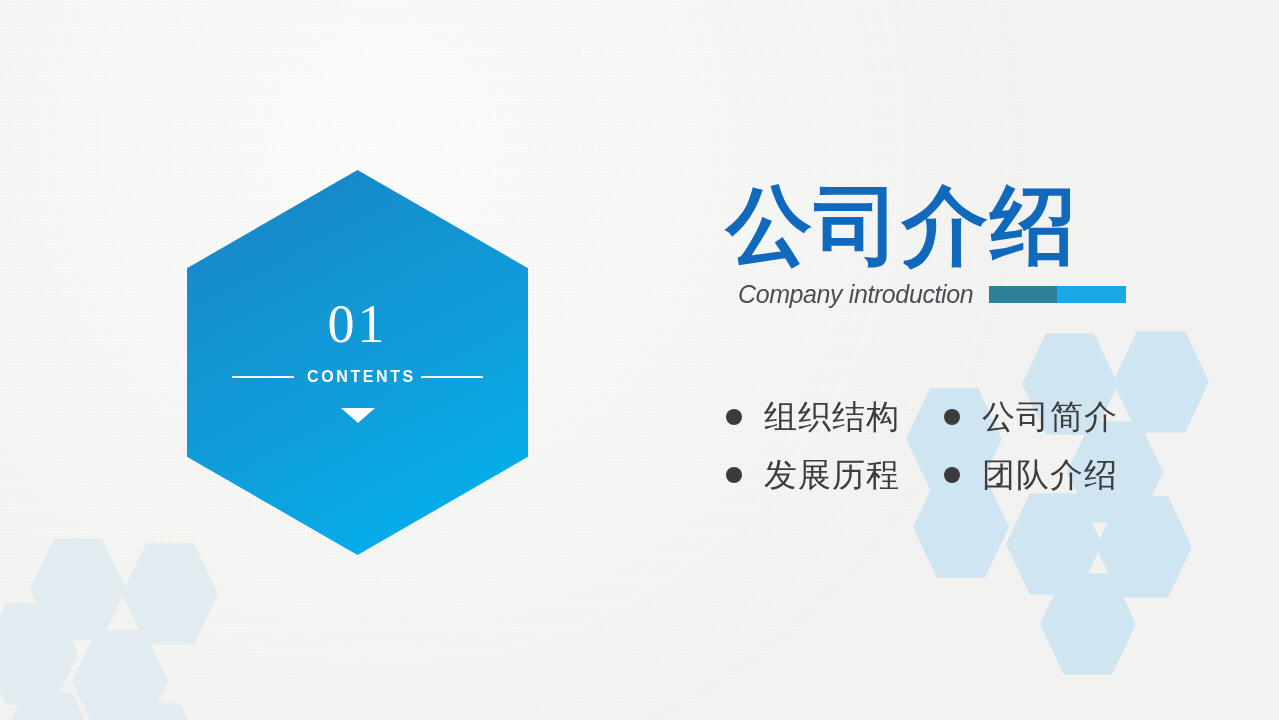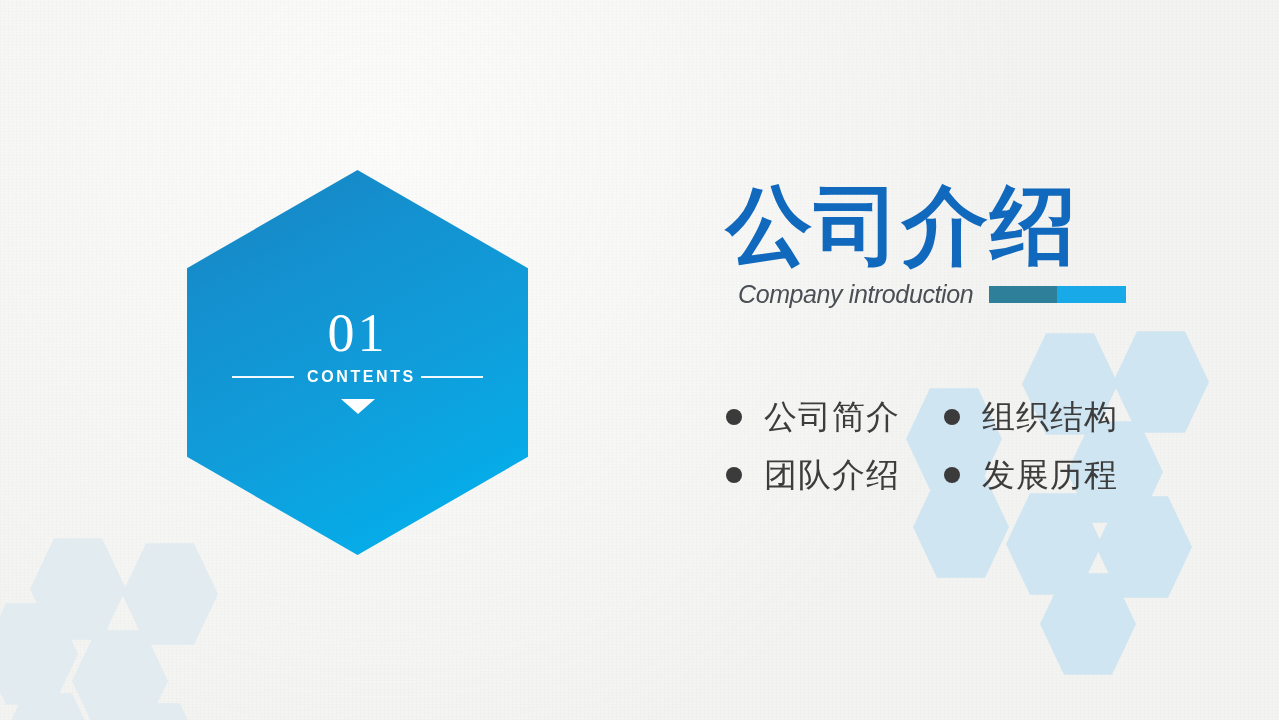--- a/index.html
+++ b/index.html
@@ -59,20 +59,21 @@
     filter: drop-shadow(0 3px 6px rgba(0,0,0,0.10));
   }
   #num-hex-inner {
     position: absolute;
     inset: 0;
     display: flex;
     flex-direction: column;
     align-items: center;
     justify-content: center;
     color: #ffffff;
+    gap: 9px;
   }
   #hex-number {
     font-family: "Liberation Serif", "DejaVu Serif", serif;
     font-size: 54px;
     line-height: 1;
     letter-spacing: 3px;
     color: #ffffff;
     margin-bottom: 8px;
     margin-top: -6px;
   }
@@ -219,29 +220,29 @@
       <span id="subtitle-bar">
         <span id="subtitle-bar-left"></span>
         <span id="subtitle-bar-right"></span>
       </span>
     </div>
   </div>
 
   <div id="bullets">
     <div class="bullet-item">
       <span class="bullet-dot"></span>
+      <span class="bullet-label">组织结构</span>
+    </div>
+    <div class="bullet-item">
+      <span class="bullet-dot"></span>
       <span class="bullet-label">公司简介</span>
     </div>
     <div class="bullet-item">
       <span class="bullet-dot"></span>
-      <span class="bullet-label">组织结构</span>
+      <span class="bullet-label">发展历程</span>
     </div>
     <div class="bullet-item">
       <span class="bullet-dot"></span>
       <span class="bullet-label">团队介绍</span>
     </div>
-    <div class="bullet-item">
-      <span class="bullet-dot"></span>
-      <span class="bullet-label">发展历程</span>
-    </div>
   </div>
 
 </div>
 
 </body></html>

